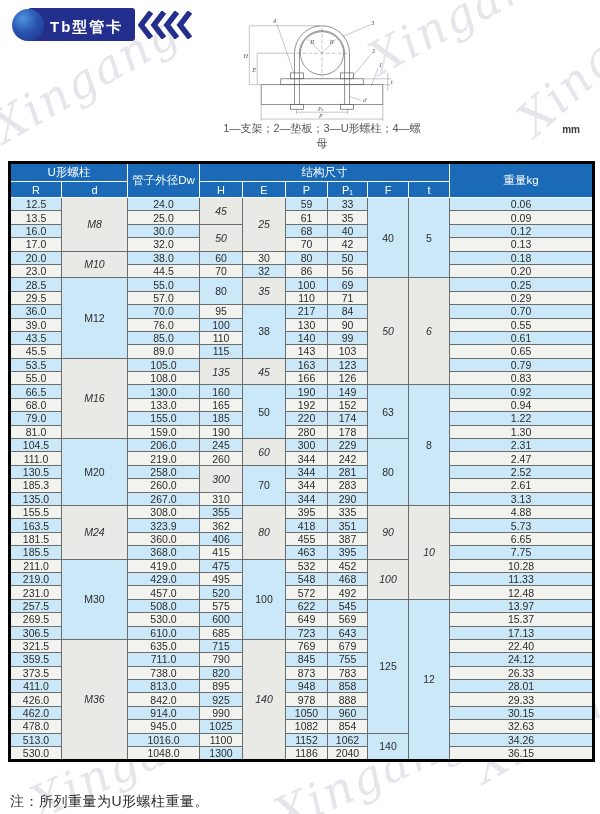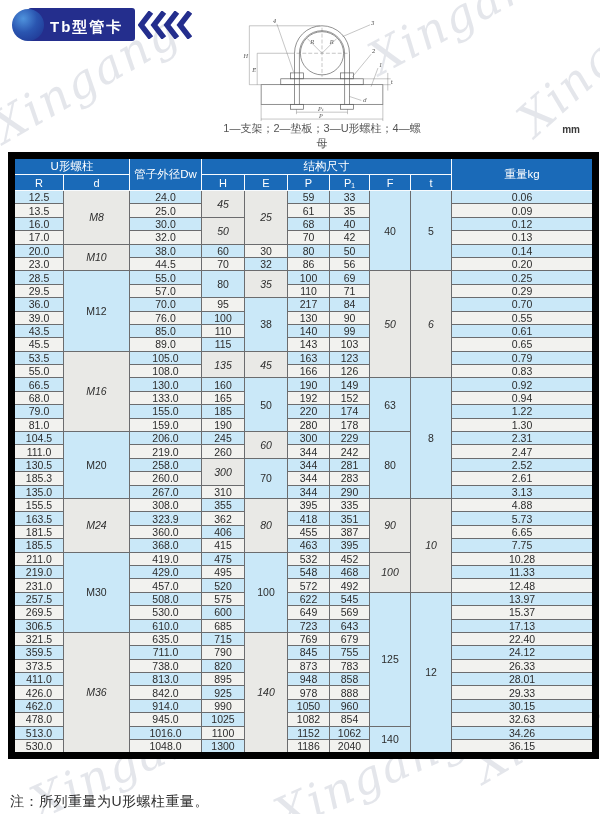--- a/index.html
+++ b/index.html
@@ -20,21 +20,21 @@
   .badge-circle { width:32px; height:32px; border-radius:50%; background:radial-gradient(circle at 35% 30%, #4f93dd 0%, #2a55b0 45%, #1c2f8c 100%); z-index:2; }
   .badge-bar { background:#242e8d; color:#ffffff; font-size:15px; font-weight:bold; letter-spacing:2px; padding:10px 12px 4px 22px; border-radius:3px; margin-left:-16px; z-index:1; }
   .badge-chevrons { margin-left:3px; display:block; }
 
   
   .diagram { position:absolute; left:222px; top:14px; width:200px; height:108px; z-index:2; }
   .diagram-caption { position:absolute; left:222px; top:121px; width:200px; text-align:center; font-size:11px; color:#555; z-index:2; }
   .unit-label { position:absolute; right:20px; top:124px; font-size:10px; font-weight:bold; color:#3a3a3a; z-index:2; }
 
   
-  table.spec { position:absolute; left:8px; top:152px; width:584px; border-collapse:collapse; table-layout:fixed; z-index:2; background:#d946ef; border:7px solid #000000; }
+  table.spec { position:absolute; left:8px; top:161px; width:584px; border-collapse:collapse; table-layout:fixed; z-index:2; background:#d946ef; border:3px solid #000000; }
   table.spec thead th { background:#1a6ab8; color:#ffffff; font-weight:normal; font-size:11.5px; border:1px solid #f8fbfe; padding:0; }
   table.spec thead tr.gh th { height:19px; }
   table.spec thead tr.sh th { height:16px; font-size:11px; }
   table.spec td { border:1px solid #6b6c6e; text-align:center; vertical-align:middle; font-size:10.5px; color:#2c2c2c; height:13.4px; line-height:12px; padding:0; }
   td.c-b { background:#cae8f8; }
   td.c-w { background:#f2f2ef; }
   td.c-g { background:#e9e9e6;font-style:italic; }
 
   .note { position:absolute; left:10px; top:793px; font-size:14px; color:#2f2f2f; z-index:2; letter-spacing:0.5px; }
 
@@ -201,21 +201,21 @@
           <td class="c-w">0.13</td>
         </tr>
         <tr>
           <td class="c-b">20.0</td>
           <td class="c-g" rowspan="2">M10</td>
           <td class="c-b">38.0</td>
           <td class="c-b">60</td>
           <td class="c-w">30</td>
           <td class="c-b">80</td>
           <td class="c-b">50</td>
-          <td class="c-b">0.14</td>
+          <td class="c-b">0.18</td>
         </tr>
         <tr>
           <td class="c-w">23.0</td>
           <td class="c-w">44.5</td>
           <td class="c-w">70</td>
           <td class="c-b">32</td>
           <td class="c-w">86</td>
           <td class="c-w">56</td>
           <td class="c-w">0.20</td>
         </tr>

